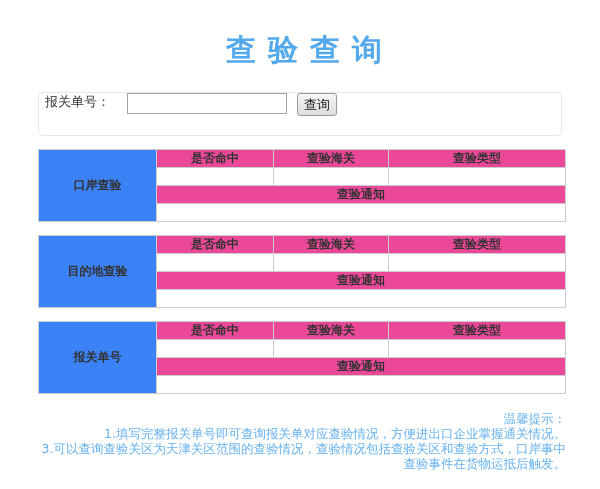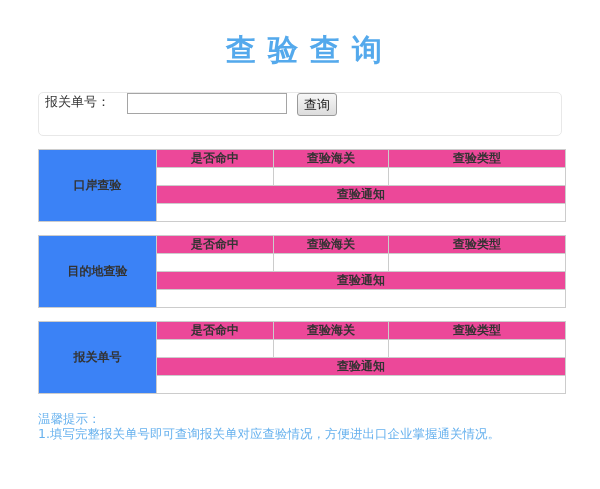--- a/index.html
+++ b/index.html
@@ -40,21 +40,21 @@
   table.insp td, table.insp th {
     border:1px solid #cccccc; height:17px;
     text-align:center; vertical-align:middle; padding:0;
     font-size:12px; overflow:hidden; white-space:nowrap;
   }
   table.insp th { font-weight:bold; background:#ec4899; color:#333; }
   table.insp td.cat { background:#3b82f6; font-weight:bold; }
   table.insp td.blank { background:#ffffff; }
   .notes {
     margin:17px 0 0 38px; width:528px;
-    color:#66b1ee; font-size:12.5px; line-height:15px;
+    color:#66b1ee; font-size:12.5px; line-height:15px;text-align:right;
   }
   .notes .note-line { margin:0; }
 </style>
 </head>
 <body>
 
 <div class="page-title">查验查询</div>
 
 <div class="form-box">
   <span class="form-label">报关单号：</span>
@@ -142,13 +142,14 @@
   </tr>
   <tr>
     <td class="blank" colspan="3"></td>
   </tr>
 </tbody>
   </table>
 
 <div class="notes">
   <p class="note-line">温馨提示：</p>
   <p class="note-line">1.填写完整报关单号即可查询报关单对应查验情况，方便进出口企业掌握通关情况。</p>
+  <p class="note-line">3.可以查询查验关区为天津关区范围的查验情况，查验情况包括查验关区和查验方式，口岸事中查验事件在货物运抵后触发。</p>
 </div>
 
 </body></html>

